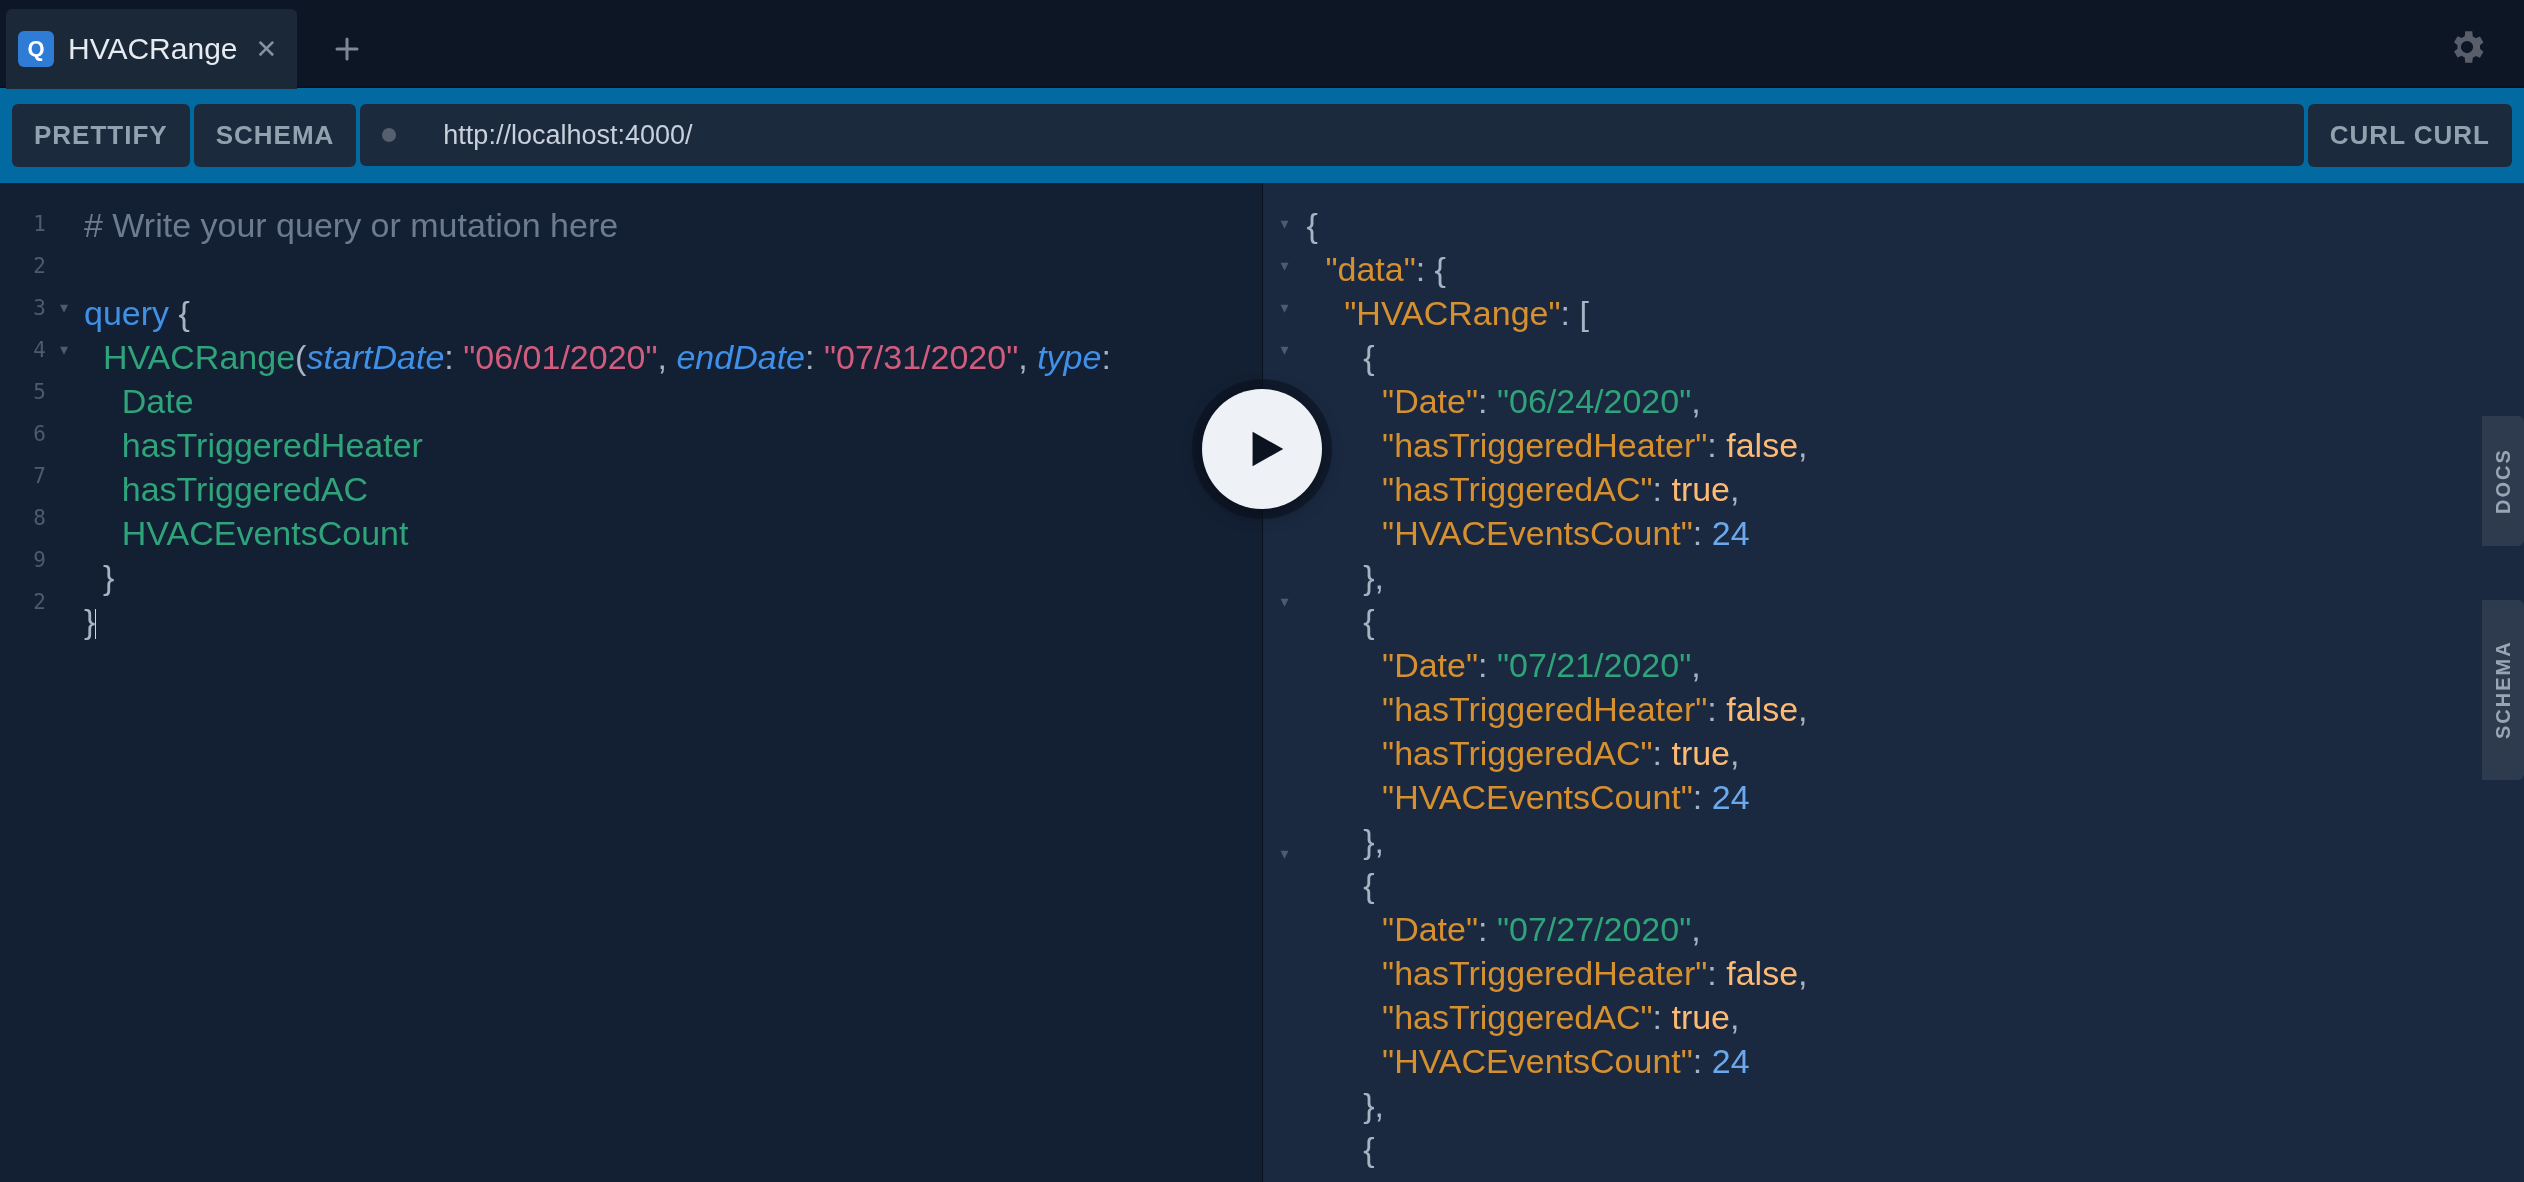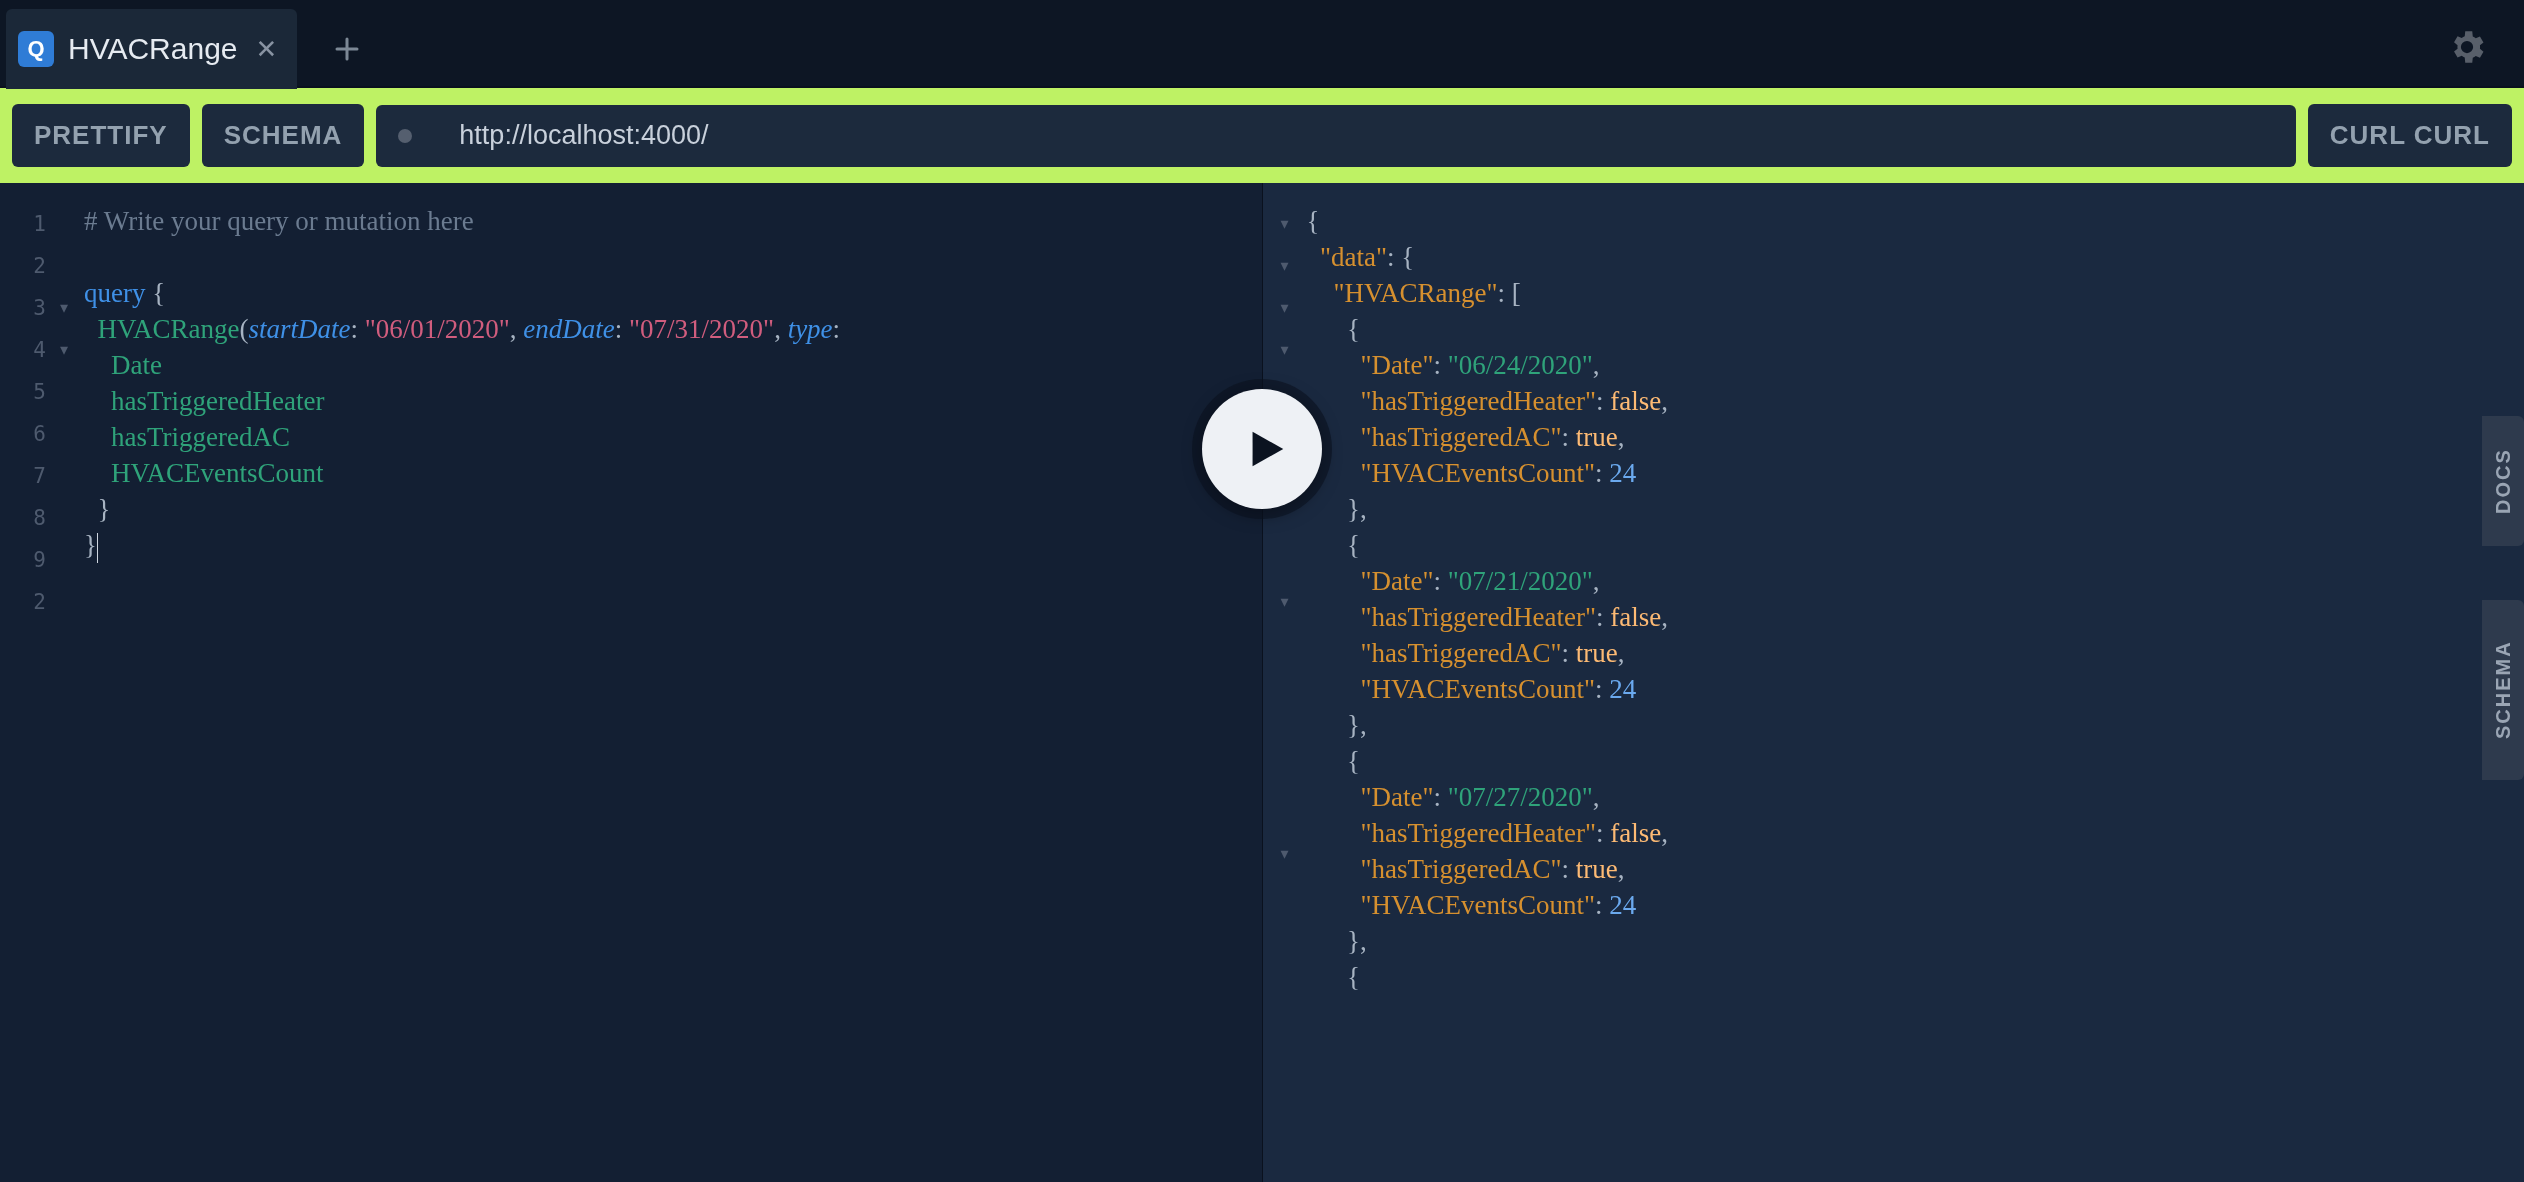--- a/index.html
+++ b/index.html
@@ -57,24 +57,24 @@
   .settings-gear {
     margin-left: auto;
     margin-right: 26px;
     color: #585f6a;
   }
   .settings-gear svg { width: 42px; height: 42px; }
 
   
   .toolbar {
     display: flex;
-    align-items: center;
-    gap: 12px;
+    align-items: flex-start;
+    gap: 4px;
     padding: 16px 12px;
-    background: #bef264;
+    background: #0369a1;
   }
   .tool-btn {
     padding: 16px 22px;
     background: #1c2a3d;
     border-radius: 6px;
     color: #93a1af;
     font-size: 26px;
     font-weight: 600;
     letter-spacing: 1px;
     cursor: pointer;
@@ -113,23 +113,23 @@
   }
   .pane {
     flex: 1;
     overflow: hidden;
     position: relative;
   }
   .pane-left  { background: #131f33; border-right: 1px solid #0a111e; }
   .pane-right { background: #1a2940; }
 
   .code {
-    font-family: Liberation Serif, serif;
-    font-size: 27px;
-    line-height: 36px;
+    font-family: Liberation Sans, sans-serif;
+    font-size: 34px;
+    line-height: 44px;
     padding: 20px 0 0 0;
     white-space: pre;
   }
 
   
   .gutter {
     position: absolute;
     left: 0; top: 20px;
     width: 52px;
     text-align: right;

